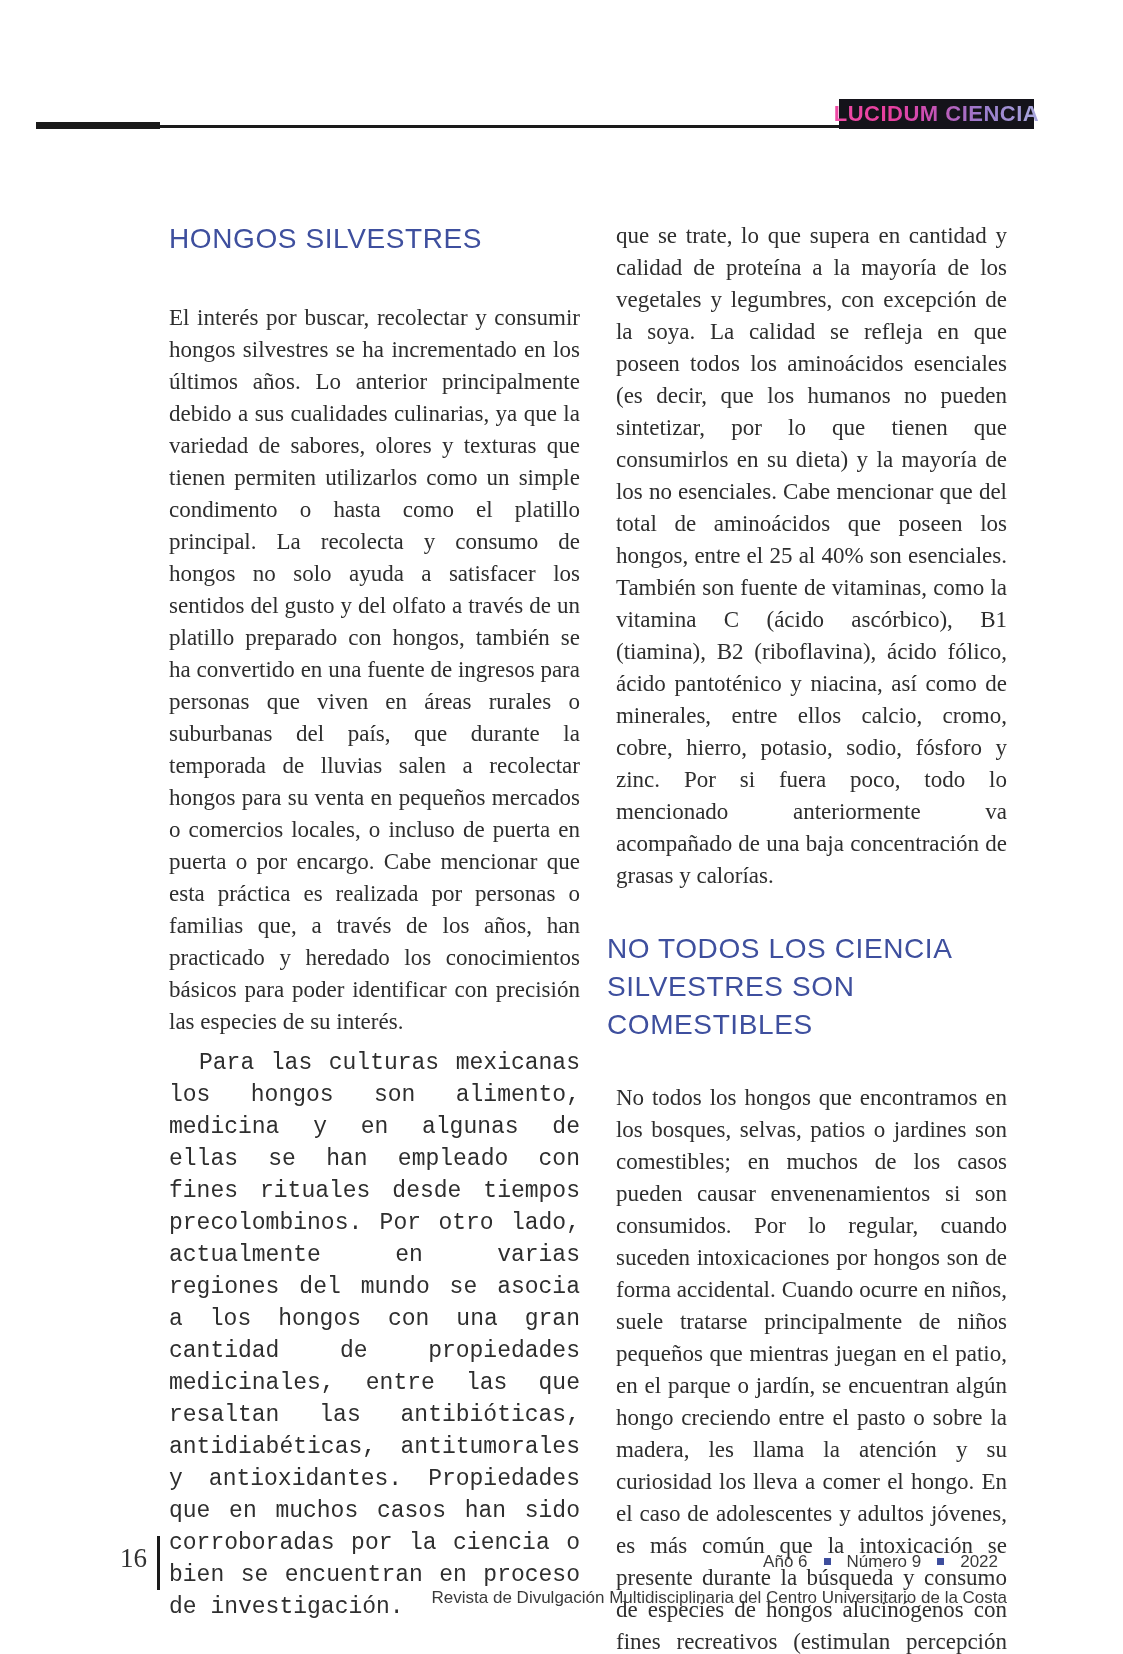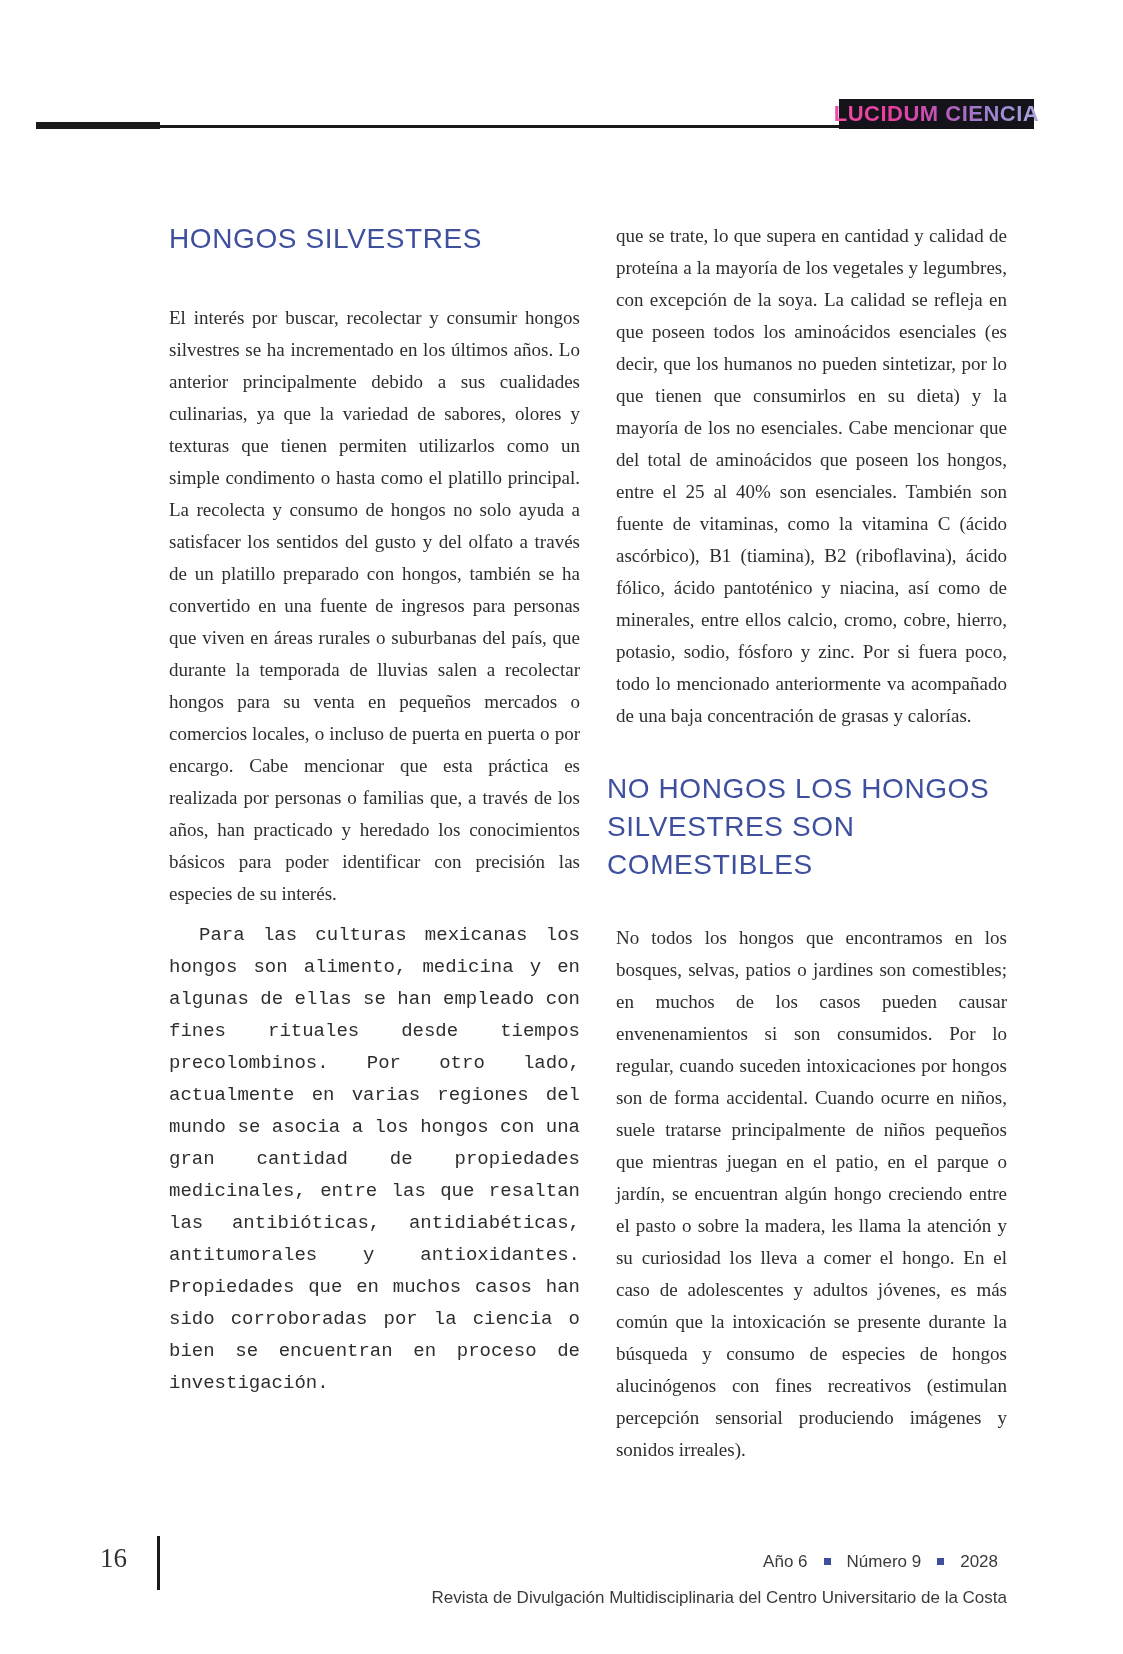--- a/index.html
+++ b/index.html
@@ -55,32 +55,32 @@
     font-size: 28px;
     line-height: 38px;
     letter-spacing: 0.6px;
     color: #3e4f9e;
   }
   .col-left .section-title { margin-bottom: 44px; }
   .col-right .section-title { margin: 38px 0 38px; }
 
   .body-par {
     font-family: "Liberation Serif", serif;
-    font-size: 19px;
+    font-size: 23px;
     line-height: 32px;
     color: #2e2e2e;
     text-align: justify;
     hyphens: auto;
     -webkit-hyphens: auto;
   }
   .body-par.indent { text-indent: 30px; font-family: Liberation Mono, monospace; }
 
   
   .page-number {
-    position: absolute; left: 64px; top: 1507px;
+    position: absolute; left: 84px; top: 1507px;
     font-family: "Liberation Serif", serif;
     font-size: 27px; color: #333333;
   }
   .footer-divider {
     position: absolute; left: 121px; top: 1500px;
     width: 3px; height: 54px; background: #1a1a1a;
   }
   .footer-right {
     position: absolute; right: 125px; top: 1503px;
     text-align: right;
@@ -111,28 +111,28 @@
   <div class="columns">
 
     <div class="col-left">
       <div class="section-title">HONGOS SILVESTRES</div>
       <p class="body-par">El interés por buscar, recolectar y consumir hongos silvestres se ha incrementado en los últimos años. Lo anterior principalmente debido a sus cualidades culinarias, ya que la variedad de sabores, olores y texturas que tienen permiten utilizarlos como un simple condimento o hasta como el platillo principal. La recolecta y consumo de hongos no solo ayuda a satisfacer los sentidos del gusto y del olfato a través de un platillo preparado con hongos, también se ha convertido en una fuente de ingresos para personas que viven en áreas rurales o suburbanas del país, que durante la temporada de lluvias salen a recolectar hongos para su venta en pequeños mercados o comercios locales, o incluso de puerta en puerta o por encargo. Cabe mencionar que esta práctica es realizada por personas o familias que, a través de los años, han practicado y heredado los conocimientos básicos para poder identificar con precisión las especies de su interés.</p>
       <p class="body-par indent">Para las culturas mexicanas los hongos son alimento, medicina y en algunas de ellas se han empleado con fines rituales desde tiempos precolombinos. Por otro lado, actualmente en varias regiones del mundo se asocia a los hongos con una gran cantidad de propiedades medicinales, entre las que resaltan las antibióticas, antidiabéticas, antitumorales y antioxidantes. Propiedades que en muchos casos han sido corroboradas por la ciencia o bien se encuentran en proceso de investigación.</p>
     </div>
 
     <div class="col-right">
       <p class="body-par">que se trate, lo que supera en cantidad y calidad de proteína a la mayoría de los vegetales y legumbres, con excepción de la soya. La calidad se refleja en que poseen todos los aminoácidos esenciales (es decir, que los humanos no pueden sintetizar, por lo que tienen que consumirlos en su dieta) y la mayoría de los no esenciales. Cabe mencionar que del total de aminoácidos que poseen los hongos, entre el 25 al 40% son esenciales. También son fuente de vitaminas, como la vitamina C (ácido ascórbico), B1 (tiamina), B2 (riboflavina), ácido fólico, ácido pantoténico y niacina, así como de minerales, entre ellos calcio, cromo, cobre, hierro, potasio, sodio, fósforo y zinc. Por si fuera poco, todo lo mencionado anteriormente va acompañado de una baja concentración de grasas y calorías.</p>
-      <div class="section-title">NO HONGOS LOS HONGOS SILVESTRES SON COMESTIBLES</div>
+      <div class="section-title">NO TODOS LOS CIENCIA SILVESTRES SON COMESTIBLES</div>
       <p class="body-par">No todos los hongos que encontramos en los bosques, selvas, patios o jardines son comestibles; en muchos de los casos pueden causar envenenamientos si son consumidos. Por lo regular, cuando suceden intoxicaciones por hongos son de forma accidental. Cuando ocurre en niños, suele tratarse principalmente de niños pequeños que mientras juegan en el patio, en el parque o jardín, se encuentran algún hongo creciendo entre el pasto o sobre la madera, les llama la atención y su curiosidad los lleva a comer el hongo. En el caso de adolescentes y adultos jóvenes, es más común que la intoxicación se presente durante la búsqueda y consumo de especies de hongos alucinógenos con fines recreativos (estimulan percepción sensorial produciendo imágenes y sonidos irreales).</p>
     </div>
 
   </div>
 
   <div class="page-number">16</div>
   <div class="footer-divider"></div>
   <div class="footer-right">
     <div>
-      <span>Año 6</span><span class="bullet"></span><span>Número 9</span><span class="bullet"></span><span>2028</span>
+      <span>Año 6</span><span class="bullet"></span><span>Número 9</span><span class="bullet"></span><span>2022</span>
     </div>
     <div>Revista de Divulgación Multidisciplinaria del Centro Universitario de la Costa</div>
   </div>
 
 </div>
 
 </body></html>

